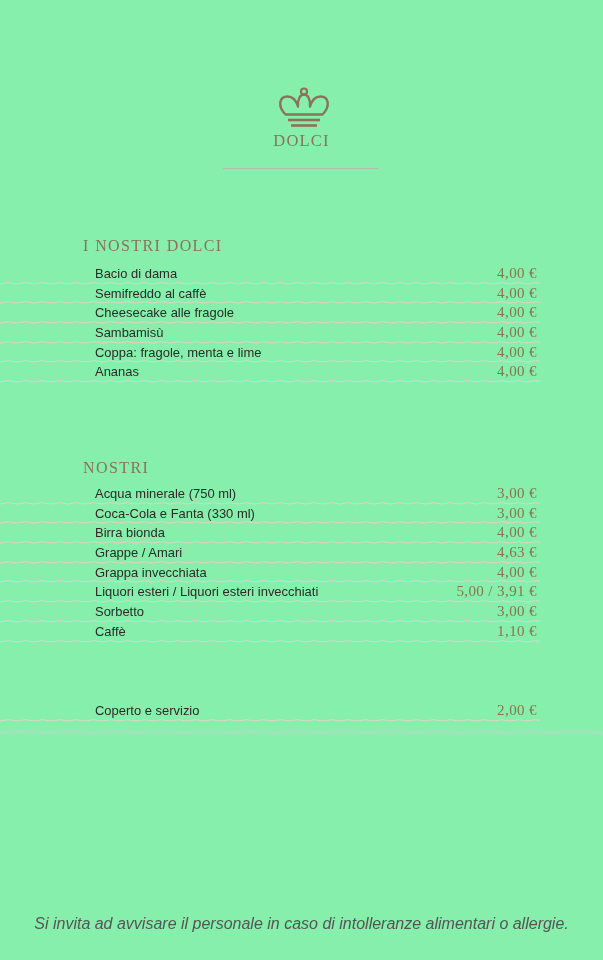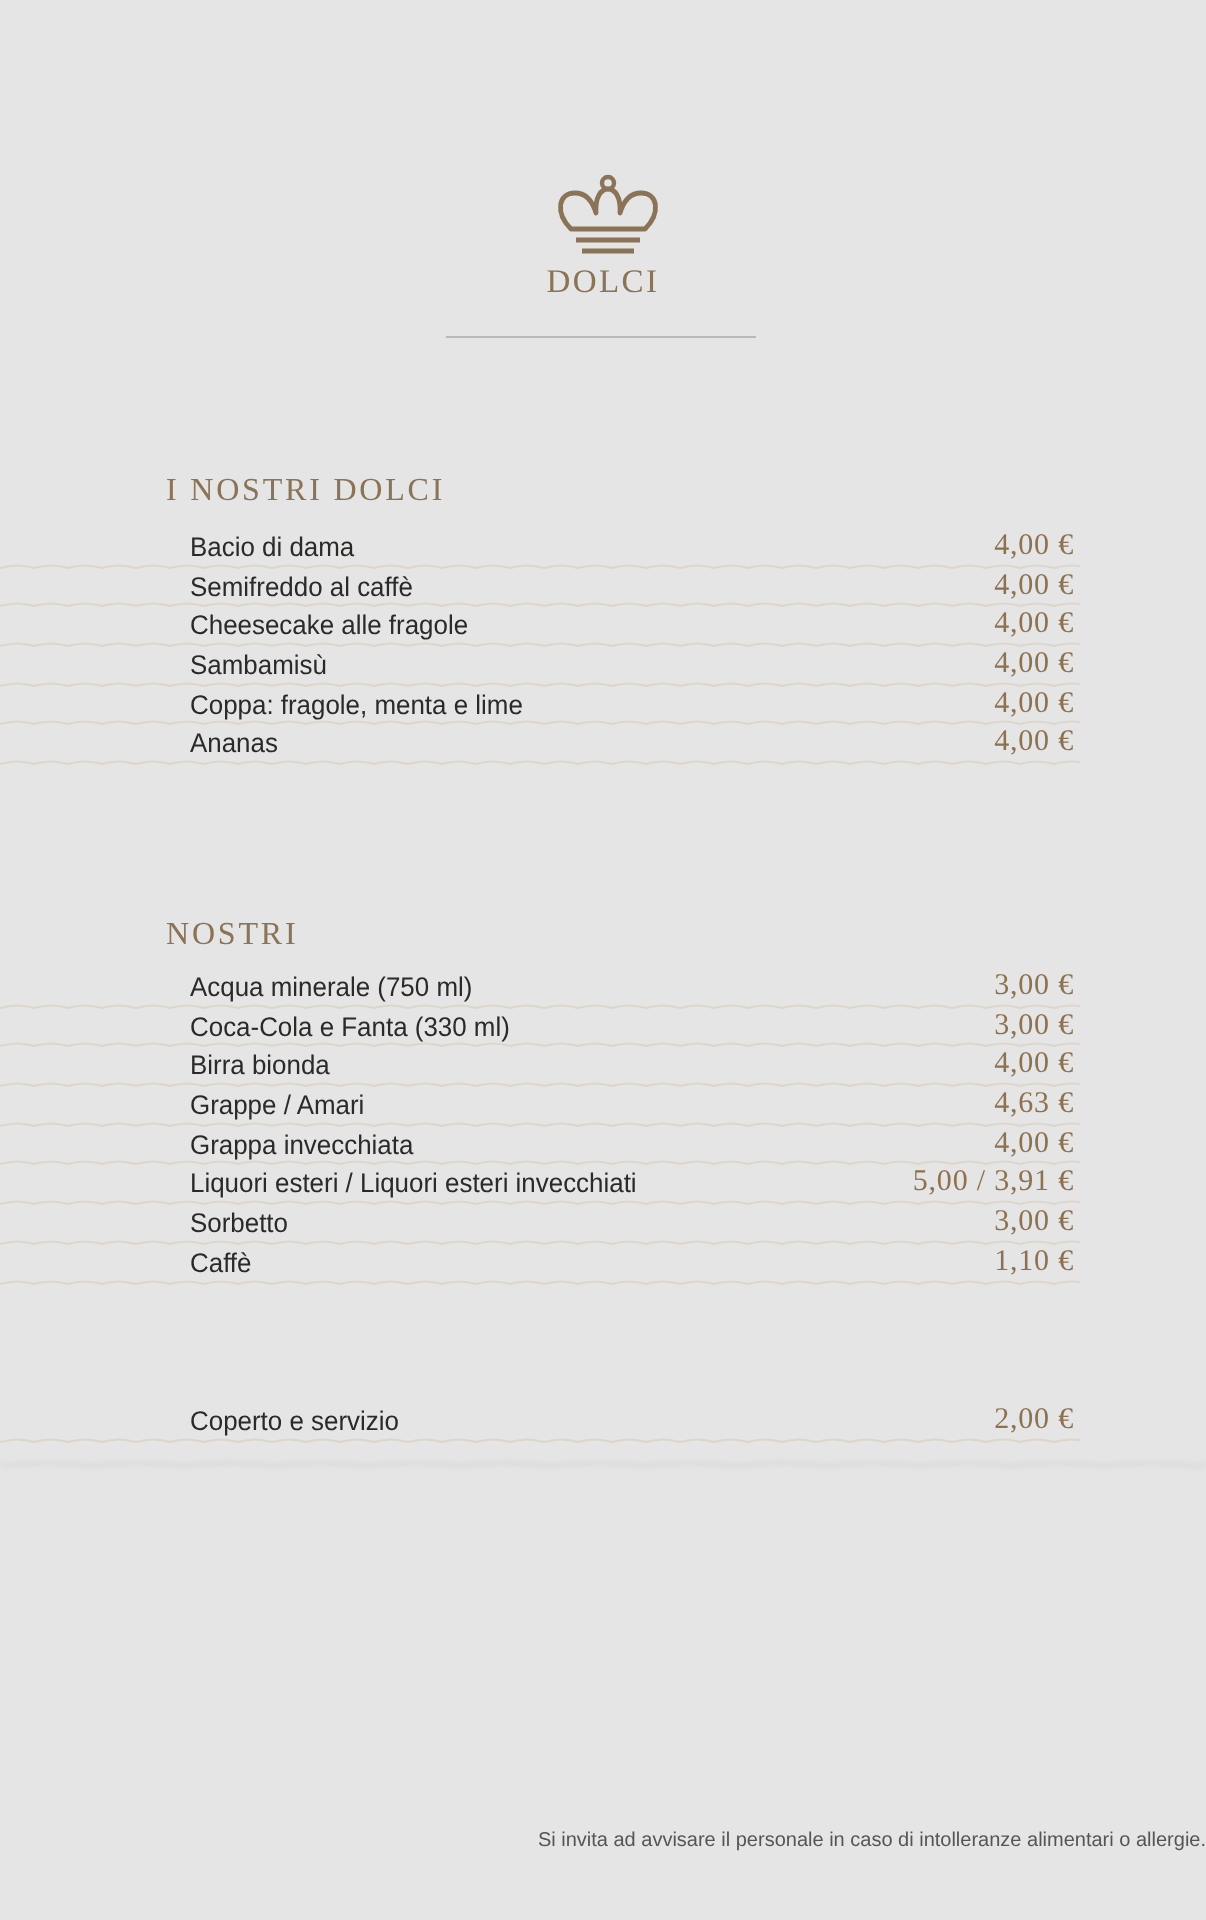--- a/index.html
+++ b/index.html
@@ -1,20 +1,20 @@
 <!DOCTYPE html>
 <html style="--accent: #8a7356; --price: #8e7250; --item-text: #2b2a28; --separator: #ddd6ca; --divider: #b9b9b9; --footer-text: #555555; --shadow: #d2d2d2;"><head>
 <meta charset="utf-8">
 <style>
   :root{
     --accent:#8a7356; --price:#8e7250; --item-text:#2b2a28;
     --separator:#ddd6ca; --divider:#b9b9b9; --footer-text:#555555; --shadow:#d2d2d2;
   }
   html,body{margin:0;padding:0;background:#ffffff;}
-  .page{position:relative;width:603px;height:960px;background:#e5e5e5;overflow:hidden;
+  .page{position:relative;width:603px;height:960px;background:#86efac;overflow:hidden;
         font-family:"Liberation Serif",serif;}
   .crown{position:absolute;left:277px;top:86px;width:54px;height:44px;}
   .title{position:absolute;left:0;right:0;text-align:center;color:var(--accent);
          font-family:"Liberation Serif",serif;font-size:16.5px;line-height:17px;
          letter-spacing:1.2px;font-weight:400;}
   .title.l1{top:132px;}
   .title.l2{top:149px;}
   .divider{position:absolute;left:223px;top:168px;width:155px;height:1px;background:var(--divider);}
   .section-label{position:absolute;left:83px;color:var(--accent);
          font-family:"Liberation Serif",serif;font-size:16px;letter-spacing:1.4px;}
@@ -22,22 +22,22 @@
   .row{position:relative;height:19.7px;}
   .item-name{position:absolute;left:95px;top:2px;color:var(--item-text);
          font-family:"Liberation Sans",sans-serif;font-size:13.5px;line-height:15px;
          transform:scaleX(.96);transform-origin:left center;white-space:nowrap;}
   .item-price{position:absolute;right:3px;top:1px;color:var(--price);
          font-family:"Liberation Serif",serif;font-size:15px;letter-spacing:.4px;white-space:nowrap;}
   .sep{position:absolute;left:0;bottom:-2px;width:540px;height:6px;display:block;}
   .sep path{stroke:var(--separator);stroke-width:1;fill:none;}
   .shadow{position:absolute;left:0;top:727px;width:603px;height:10px;opacity:.5;filter:blur(1.2px);}
   .shadow path{stroke:var(--shadow);stroke-width:2.5;fill:none;}
-  .footer{position:absolute;left:0;right:0;top:915px;text-align:right;color:var(--footer-text);
-         font-family:"Liberation Sans",sans-serif;font-size:10px;}
+  .footer{position:absolute;left:0;right:0;top:915px;text-align:center;color:var(--footer-text);
+         font-family:"Liberation Sans",sans-serif;font-style:italic;font-size:16px;}
   .crown *{stroke:var(--accent);fill:none;}
 </style>
 </head>
 <body>
 
 <div class="page">
 
   <svg class="crown" viewBox="0 0 54 44" aria-hidden="true">
     <circle cx="27" cy="5.5" r="3" stroke-width="2.2"></circle>
     <path stroke-width="2.4" stroke-linejoin="round" d="M8.5,28.5 C0.5,20.5 2,10.5 10.5,10.5 C16.5,10.5 19.5,15.5 21,20.5

